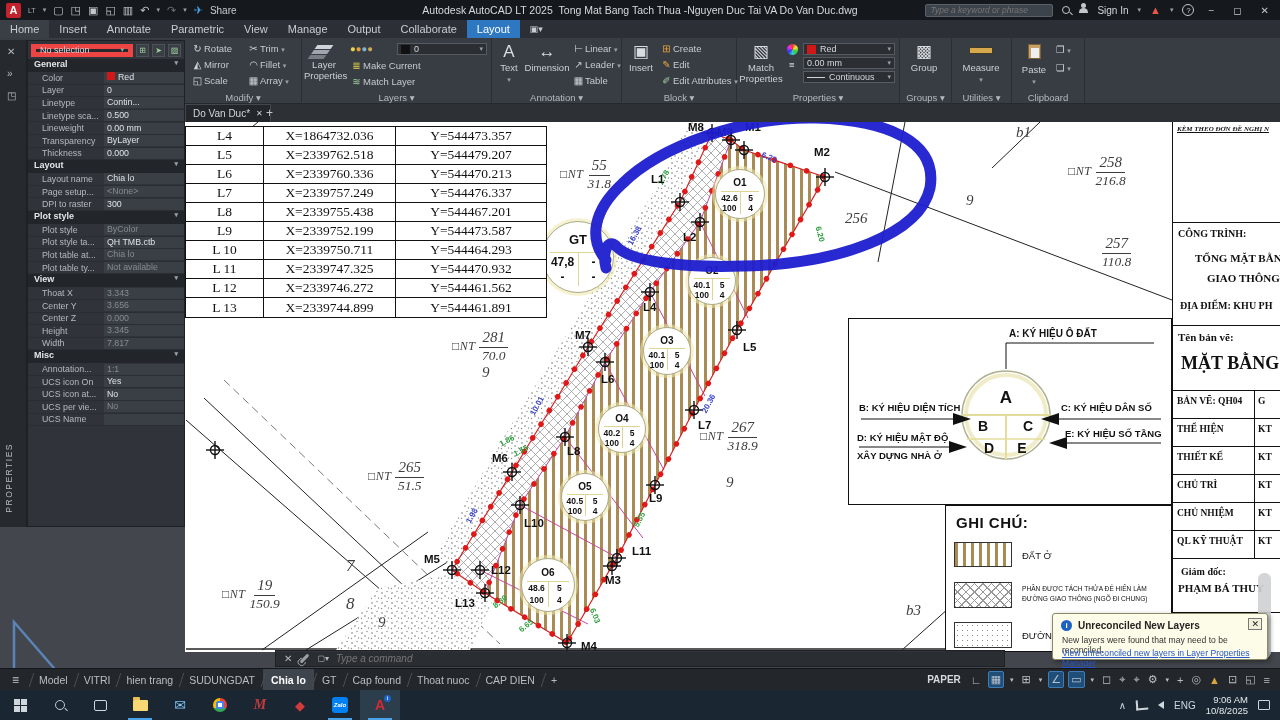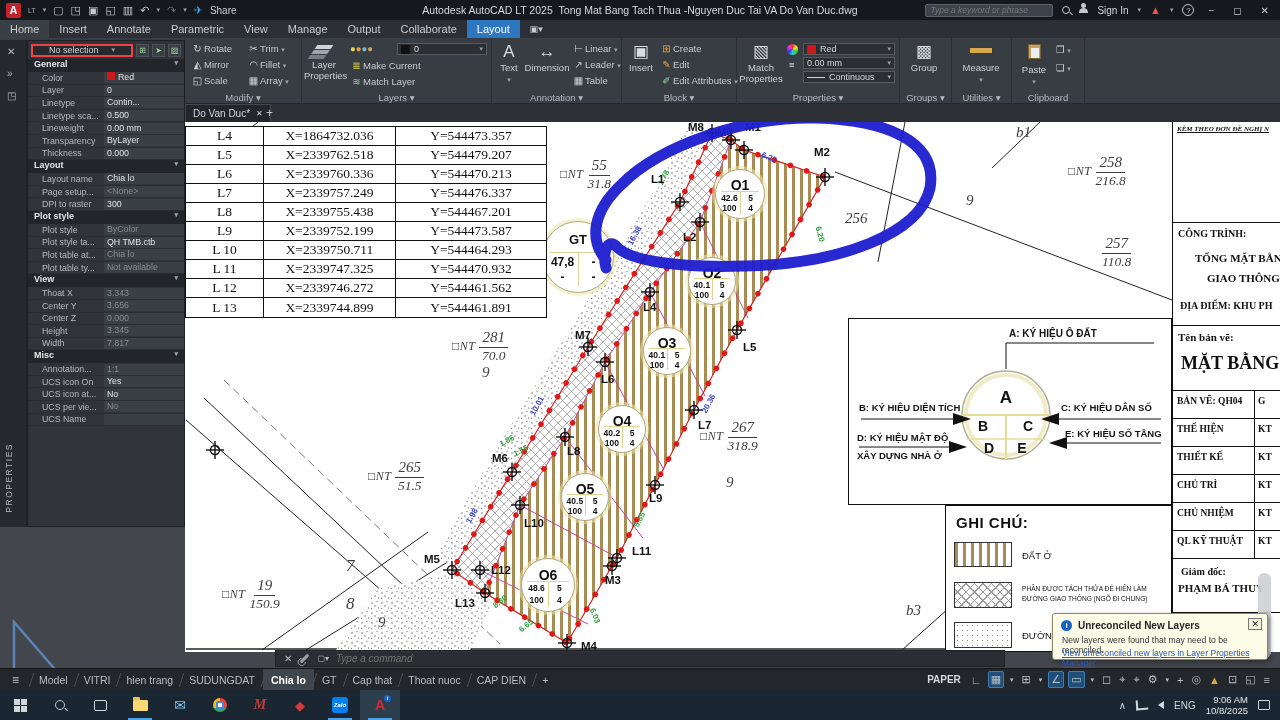--- a/index.html
+++ b/index.html
@@ -57,21 +57,21 @@
   .pfr{display:inline-flex;flex-direction:column;align-items:center;line-height:1.05}
   .ptop{font-weight:normal;font-size:15px;border-bottom:1.3px solid #3d3d3d;padding:0 3px 1px}
   .pbot{font-weight:normal;font-size:13.5px;padding-top:1px}
   
   #ctable{position:absolute;left:185px;top:126px;z-index:8;background:#fff;border:1.6px solid #111;display:grid;grid-template-columns:78px 132px 150px;font-family:"Liberation Serif",serif;font-size:13.5px;color:#111}
   .ct-c{height:19px;border-right:1px solid #111;border-bottom:1px solid #111;display:flex;align-items:center;justify-content:center}
   .ct-c.last{border-right:none}
   .ct-r-last{border-bottom:none}
   
   .lot{position:absolute;z-index:6;border-radius:50%;background:#fff;border:1.2px solid #a9a98a;box-shadow:0 0 0 3px rgba(238,232,170,.55);color:#111;font-weight:bold}
-  .lot-id{position:absolute;top:15%;left:0;right:0;text-align:center;font-size:14px}
+  .lot-id{position:absolute;top:15%;left:0;right:0;text-align:center;font-size:10px}
   .lh{position:absolute;left:10%;right:10%;top:43%;border-top:1.2px solid #ddd592}
   .lv{position:absolute;top:43%;bottom:8%;left:50%;border-left:1.2px solid #ddd592}
   .la,.lb,.lc,.ld{position:absolute;width:40%;text-align:center;font-size:8.5px}
   .la{left:8%;top:47%}.lb{left:52%;top:47%}.lc{left:8%;top:69%}.ld{left:52%;top:69%}
   .gt .lot-id{font-size:13px;top:14%}
   .gt .la,.gt .lb,.gt .lc,.gt .ld{font-size:12px}
   
   #legend{position:absolute;left:848px;top:318px;width:324px;height:187px;background:#fff;border:1.4px solid #111;z-index:7}
   #ghichu{position:absolute;left:945px;top:505px;width:227px;height:147px;background:#fff;border:1.4px solid #111;z-index:7;color:#111}
   #ghichu .gtitle{position:absolute;left:10px;top:8px;font-size:15px;font-weight:bold;letter-spacing:.5px}
@@ -99,21 +99,21 @@
   #cmdinput{flex:1;background:transparent;border:none;outline:none;font-size:10px;font-style:italic;color:#a9b0b6}
   
   #vscroll{position:absolute;left:1258px;top:573px;width:13px;height:85px;background:#cfd0d2;border-radius:6px;opacity:.9;z-index:45}
   
   #palette{position:absolute;left:0;top:40px;width:185px;height:487px;z-index:58;display:flex}
   #pal-side{width:27px;background:#26292e;position:relative;border-right:1px solid #1d2024}
   #pal-side .pi{position:absolute;left:7px;font-size:10px;color:#b7bcc1}
   #pal-title{position:absolute;bottom:14px;left:4px;writing-mode:vertical-rl;transform:rotate(180deg);font-size:8.5px;letter-spacing:1.5px;color:#b7bcc1}
   #pal-body{flex:1;background:#30343a;border:1px solid #1d2024;display:flex;flex-direction:column}
   #pal-head{height:18px;display:flex;align-items:center;gap:3px;padding:2px 3px}
-  #noselect{flex:1;height:13px;background:#262a2f;border:2px solid #ef4444;font-size:9px;color:#d2d6da;display:flex;align-items:center;padding:0 16px}
+  #noselect{flex:1;height:13px;background:#262a2f;border:5px solid #ef4444;font-size:9px;color:#d2d6da;display:flex;align-items:center;padding:0 4px}
   #noselect .caret{margin-left:auto}
   .palbtn{width:13px;height:13px;background:#3a3f45;border:1px solid #4c5258;font-size:8px;color:#9fd09f;text-align:center;line-height:12px}
   .psec{height:13px;background:#22262b;display:flex;align-items:flex-start;padding:0 6px;font-size:9px;font-weight:bold;color:#e2e5e8}
   .psec .caret{margin-left:auto}
   .prow{height:12.6px;display:flex;align-items:center;font-size:8.8px;border-bottom:1px solid #2a2e33;padding-left:14px}
   .pk{width:62px;color:#b4bac0;overflow:hidden;white-space:nowrap}
   .pv{flex:1;color:#dfe3e6;background:#3a3f45;height:11px;line-height:11px;padding:0 3px;overflow:hidden;white-space:nowrap}
   .pv.gray{color:#858b91}
   .redsw{width:8px;height:8px;background:#d01818;display:inline-block;margin-right:3px}
   
@@ -810,21 +810,21 @@
 </div>
 
 <div id="statusbar">
   <span class="hamb">≡</span>
   <span class="ltab">Model</span>
   <span class="ltab">VITRI</span>
   <span class="ltab">hien trang</span>
   <span class="ltab">SUDUNGDAT</span>
   <span class="ltab active">Chia lo</span>
   <span class="ltab">GT</span>
-  <span class="ltab">Cap that</span>
+  <span class="ltab">Cap found</span>
   <span class="ltab">Thoat nuoc</span>
   <span class="ltab">CAP DIEN</span>
   <span class="ltab">+</span>
   <span id="sb-right">
     <span id="sb-paper">PAPER</span>
     <span class="sbi">∟</span>
     <span class="sbi hl">▦</span>
       <span class="sbi" style="font-size:7px">▾</span>
     <span class="sbi">⊞</span>
       <span class="sbi" style="font-size:7px">▾</span>

